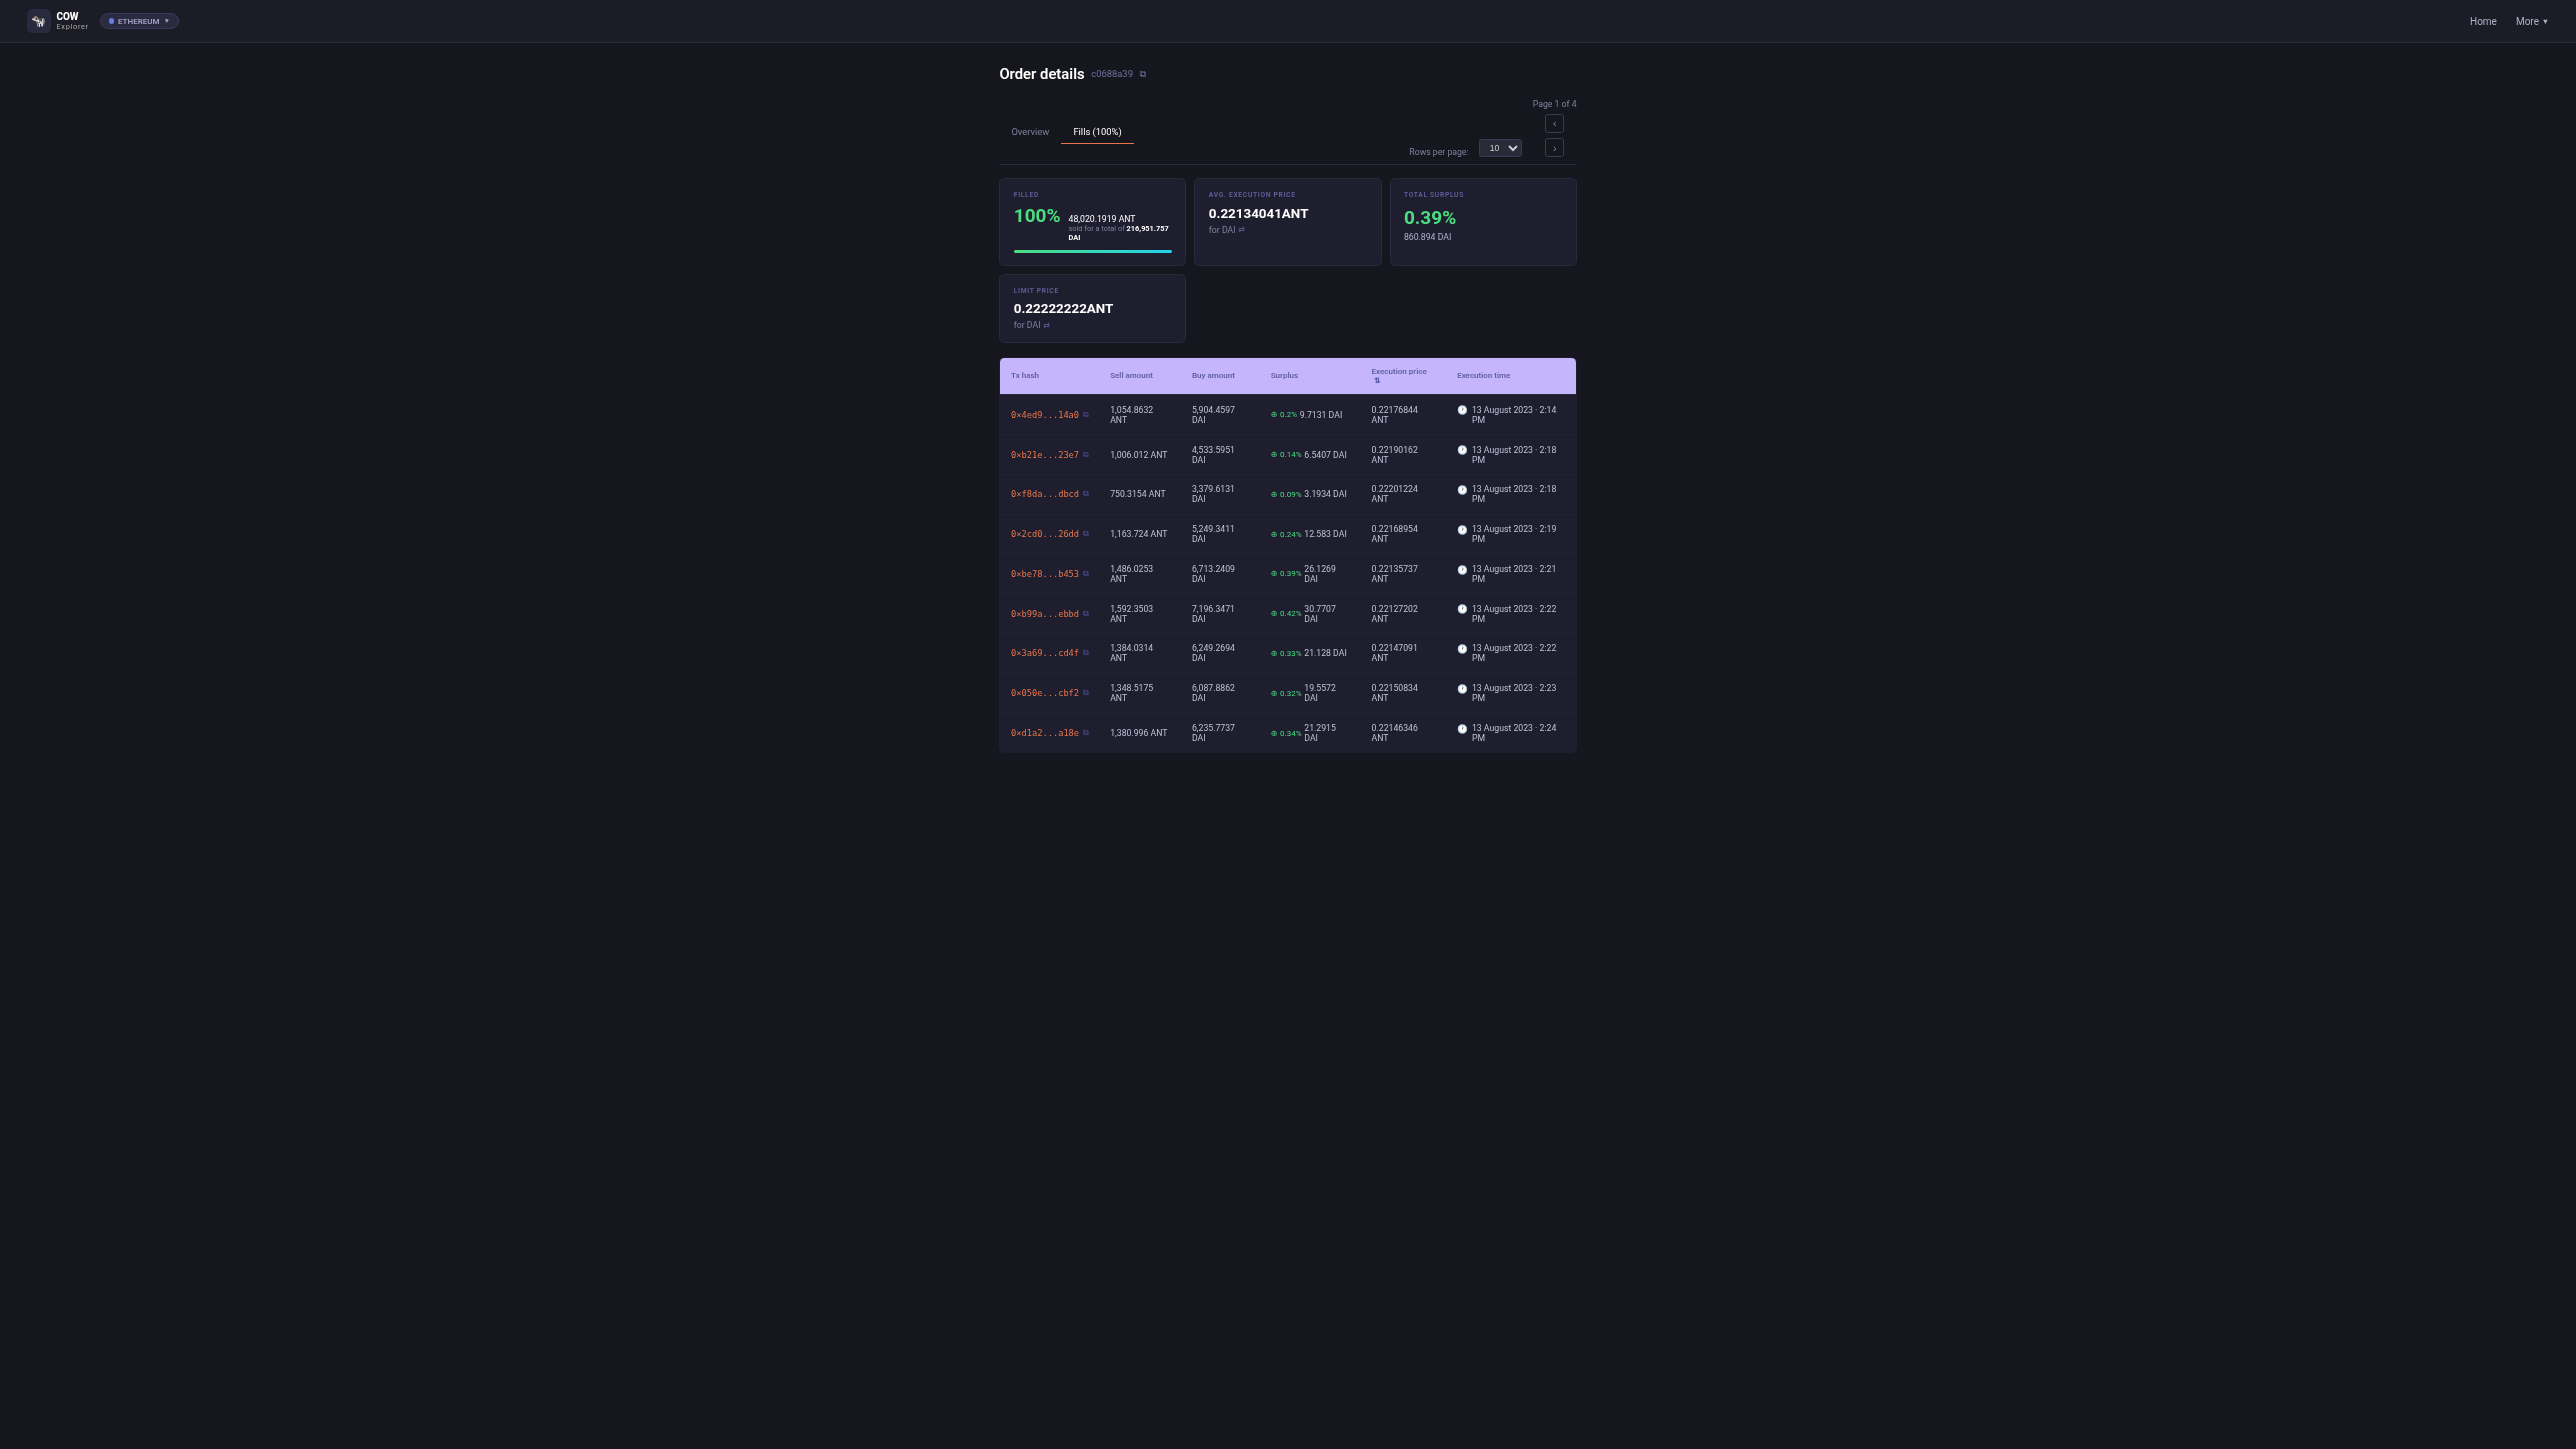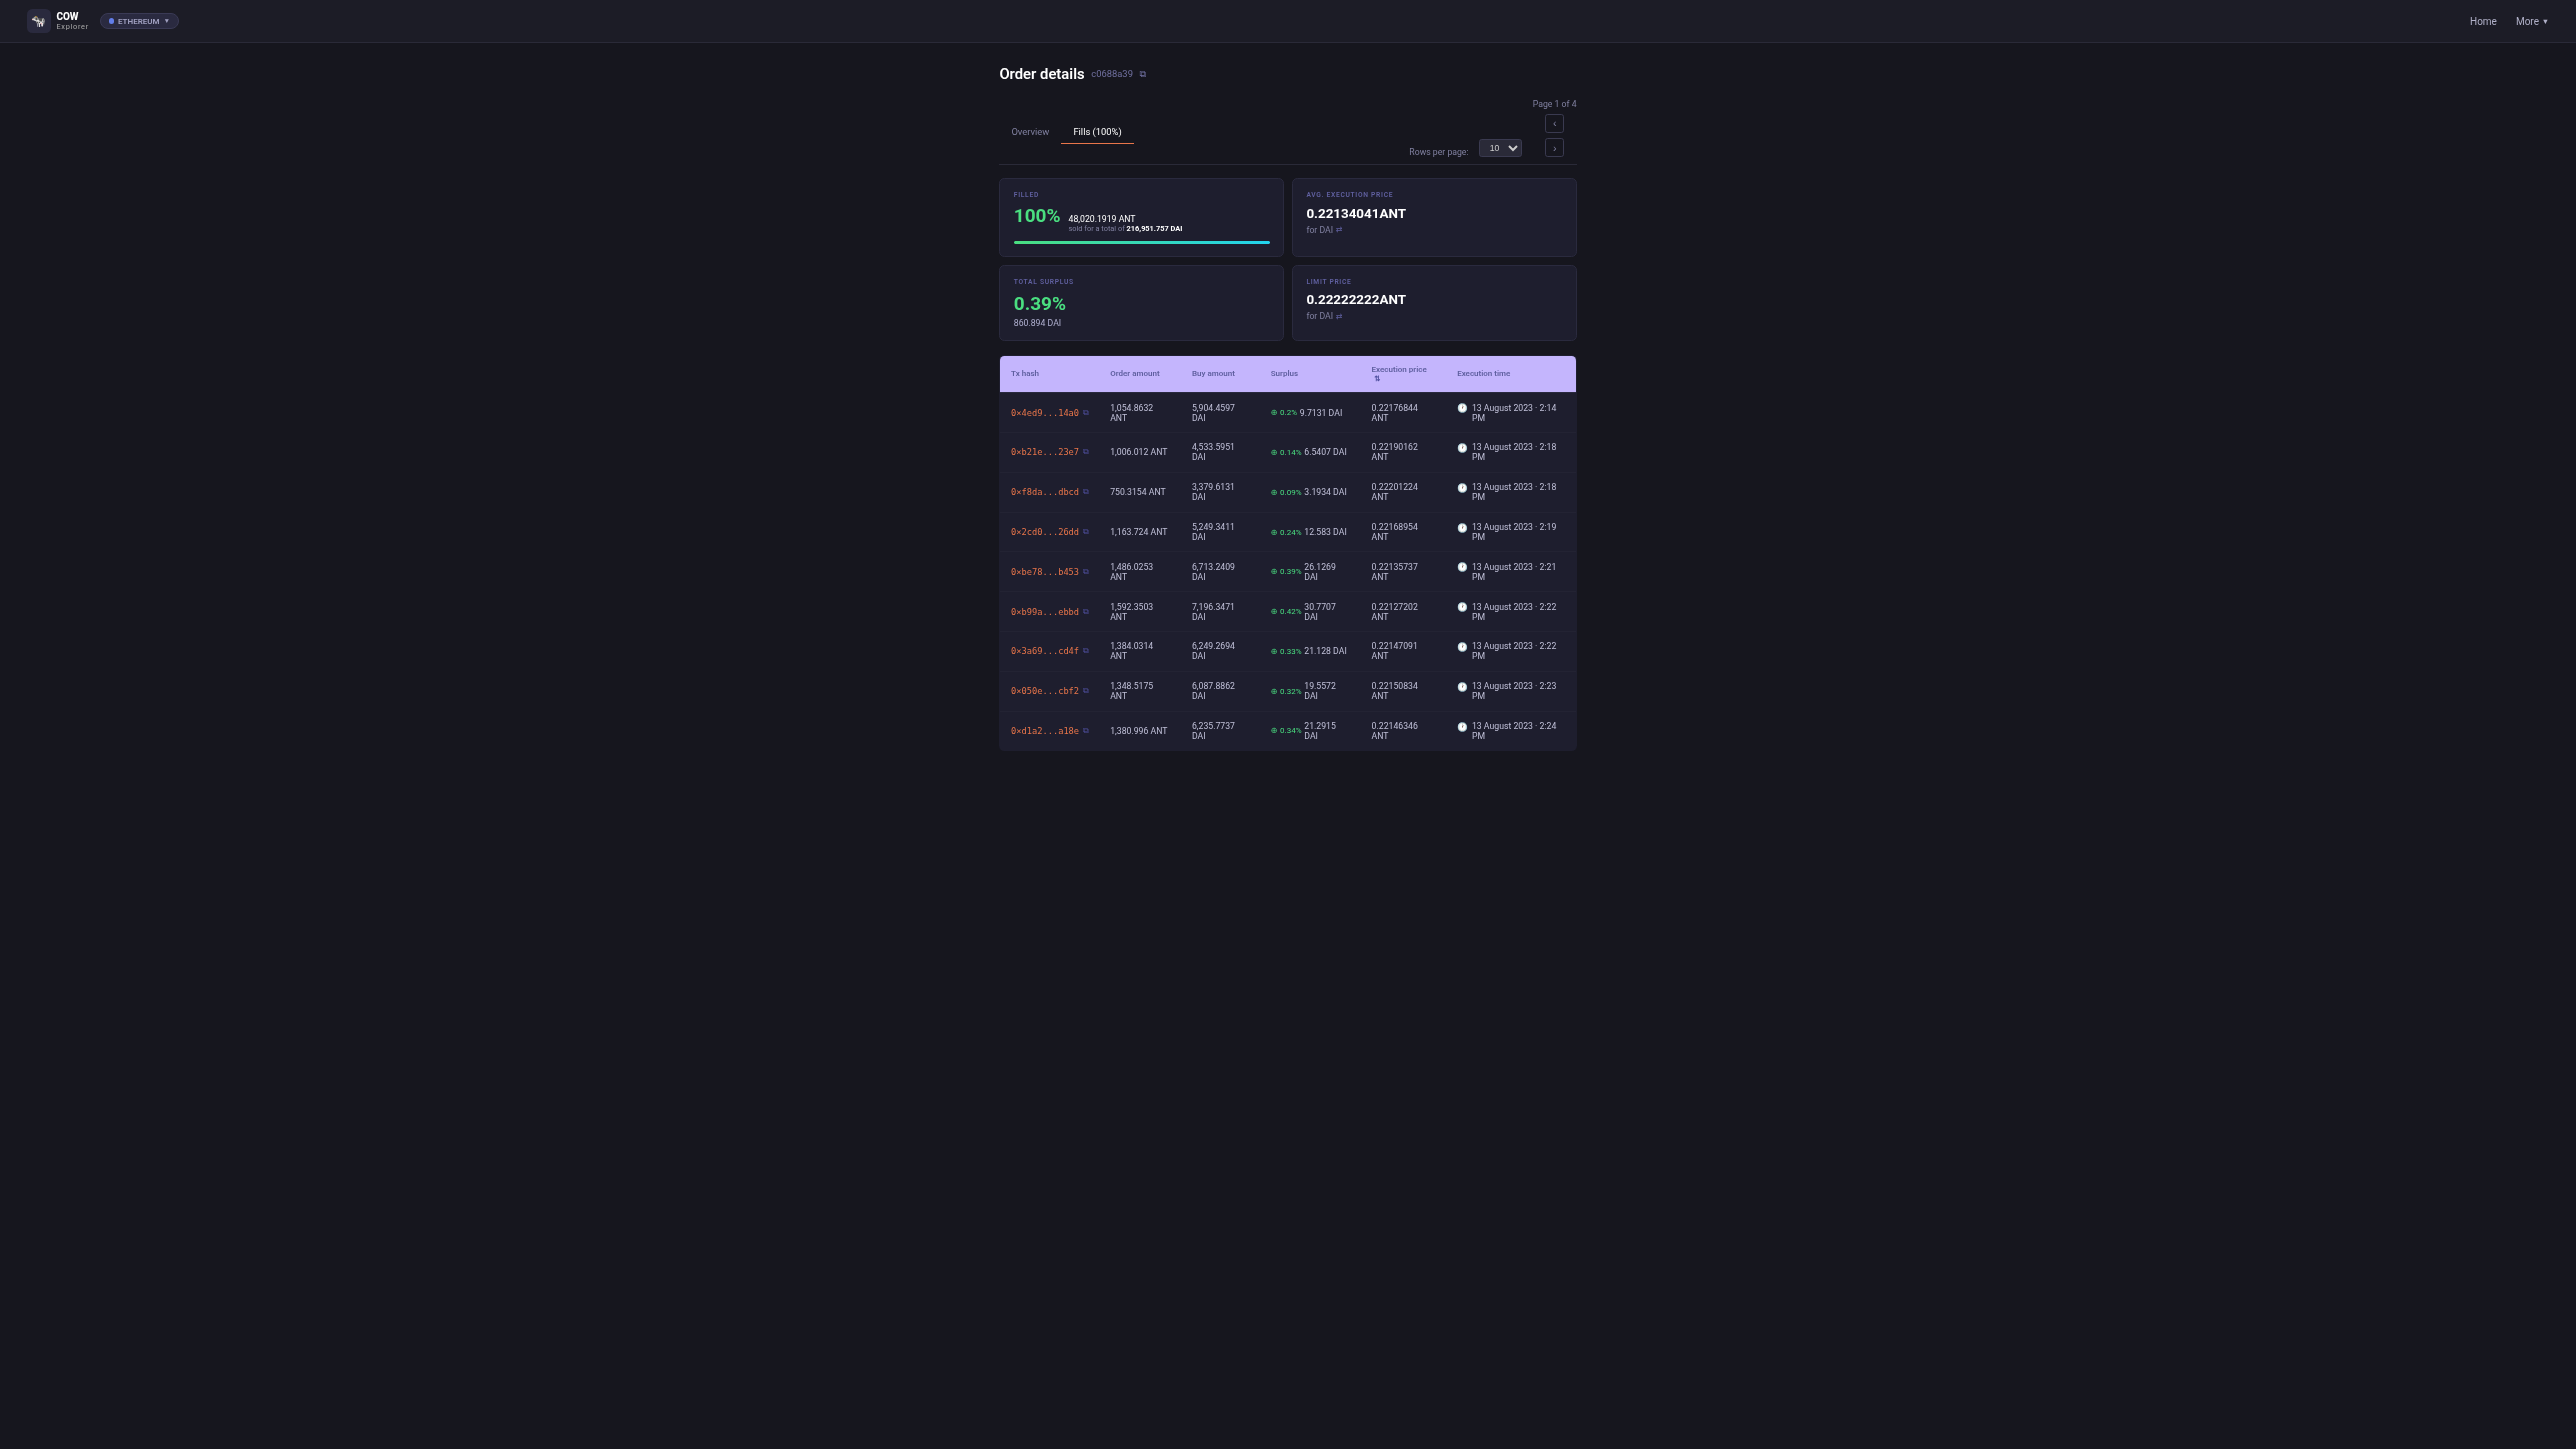--- a/index.html
+++ b/index.html
@@ -149,21 +149,21 @@
       height: 19px;
       display: flex;
       align-items: center;
       justify-content: center;
       cursor: pointer;
       font-size: 10.7px;
     }
     
     .stats-row {
       display: grid;
-      grid-template-columns: 1fr 1fr;
+      grid-template-columns: 1fr 1fr 1fr;
       gap: 8px;
       margin-bottom: 13.4px;
     }
     .stat-card {
       background: #1e1e2e;
       border: 0.7px solid #2a2a3e;
       border-radius: 5.4px;
       padding: 12px 13.4px;
     }
     .stat-label {
@@ -394,21 +394,21 @@
         <span class="swap-icon">⇄</span>
       </div>
     </div>
 
   </div>
 
   <table class="data-table">
     <thead>
       <tr>
         <th>Tx hash</th>
-        <th>Order amount</th>
+        <th>Sell amount</th>
         <th>Buy amount</th>
         <th>Surplus</th>
         <th>
           <span>Execution price</span>
           <span class="sort-icon">⇅</span>
         </th>
         <th>Execution time</th>
       </tr>
     </thead>
     <tbody id="table-body">

